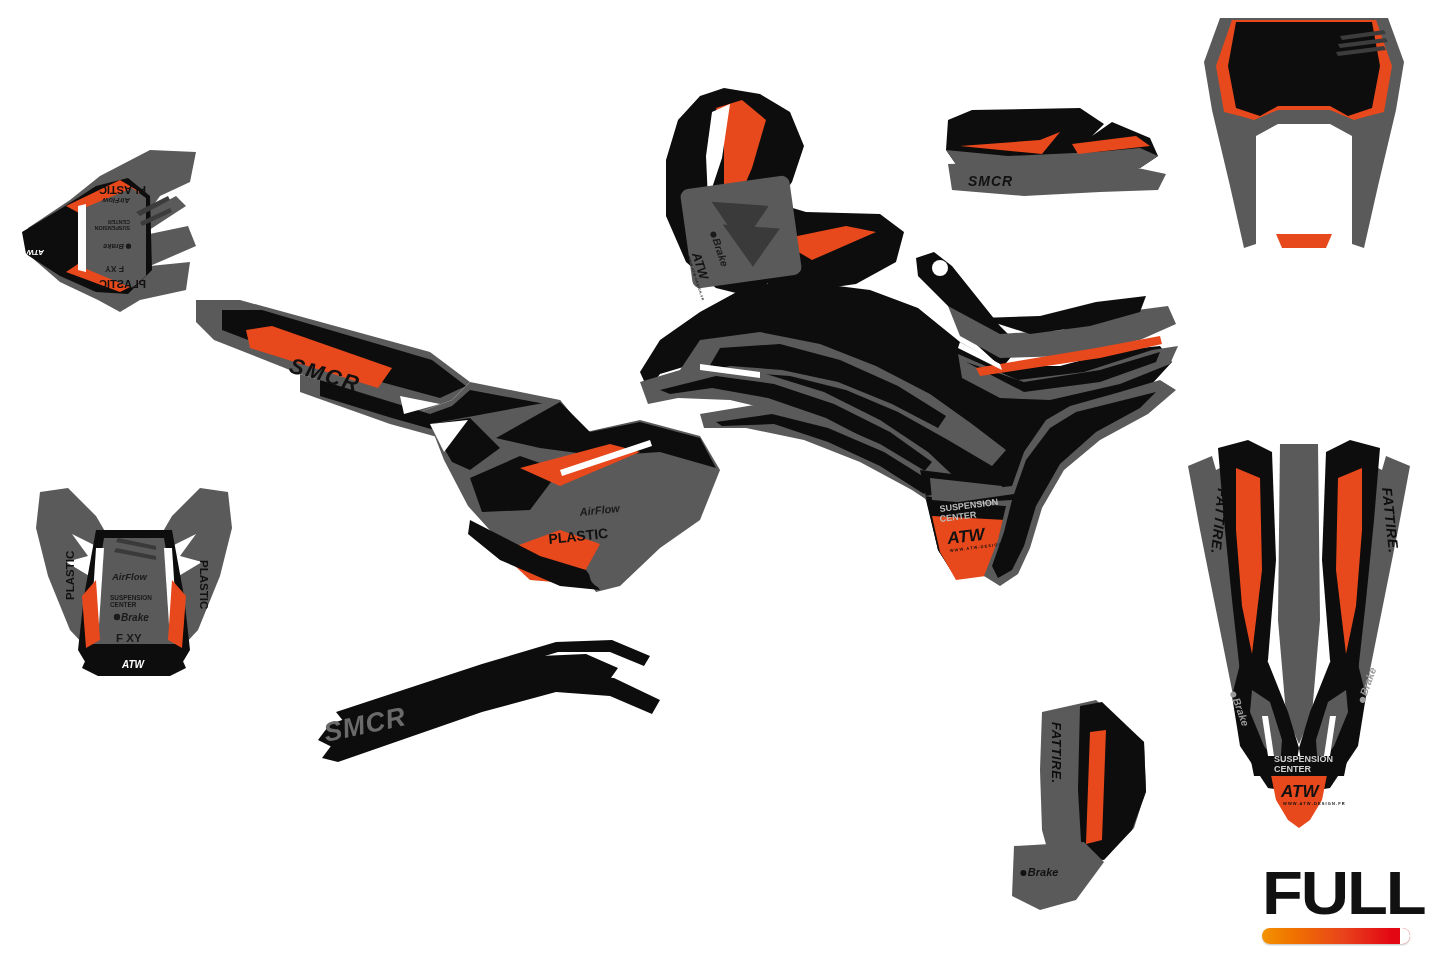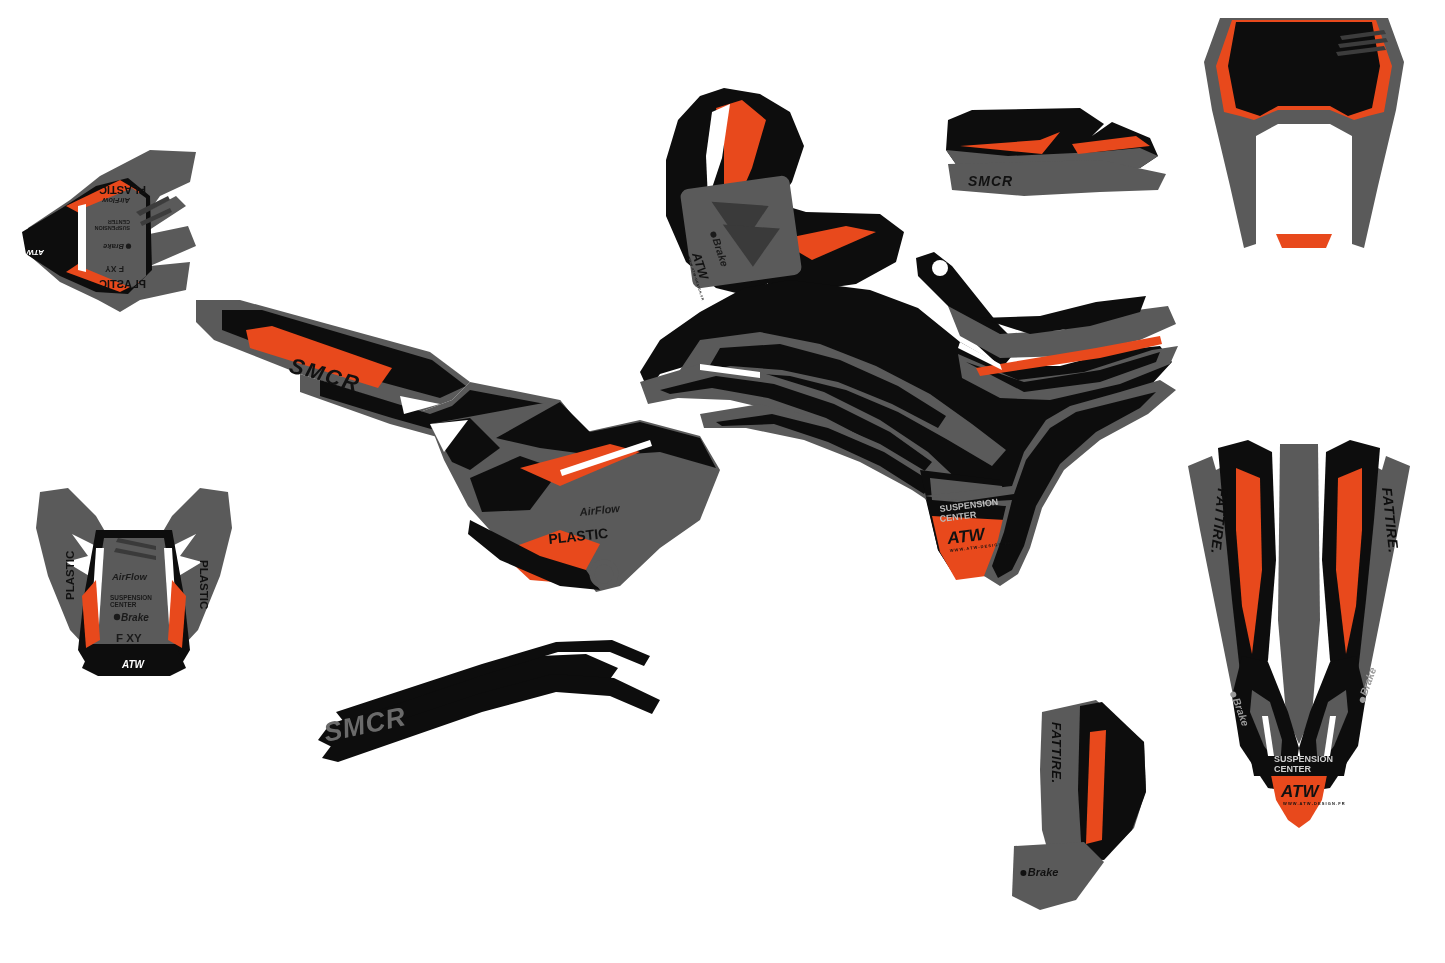--- a/index.html
+++ b/index.html
@@ -255,13 +255,19 @@
       <path d="M1090,732 L1106,730 L1102,840 L1086,844 Z" fill="#E8491C"></path>
       <path d="M1014,846 L1084,842 L1104,862 L1076,900 L1040,910 L1012,896 Z" fill="#5A5A5A"></path>
       <text x="1052" y="722" font-size="13" font-weight="700" font-style="italic" fill="#0D0D0D" transform="rotate(90 1052 722)" letter-spacing="0.6">FATTIRE.</text>
       <g transform="translate(1026,876)">
         <circle cx="-2.6" cy="-3" r="3" fill="#111111"></circle>
         <text x="1.8" y="0" font-size="11" font-weight="700" font-style="italic" fill="#111111">Brake</text>
       </g>
     </g>
   </svg>
 
+  <div class="kitbadge">
+    <span class="word">FULL</span>
+    <div class="bar">
+        <span class="nub"></span>
+      </div>
+  </div>
 </div>
 
 </body></html>

